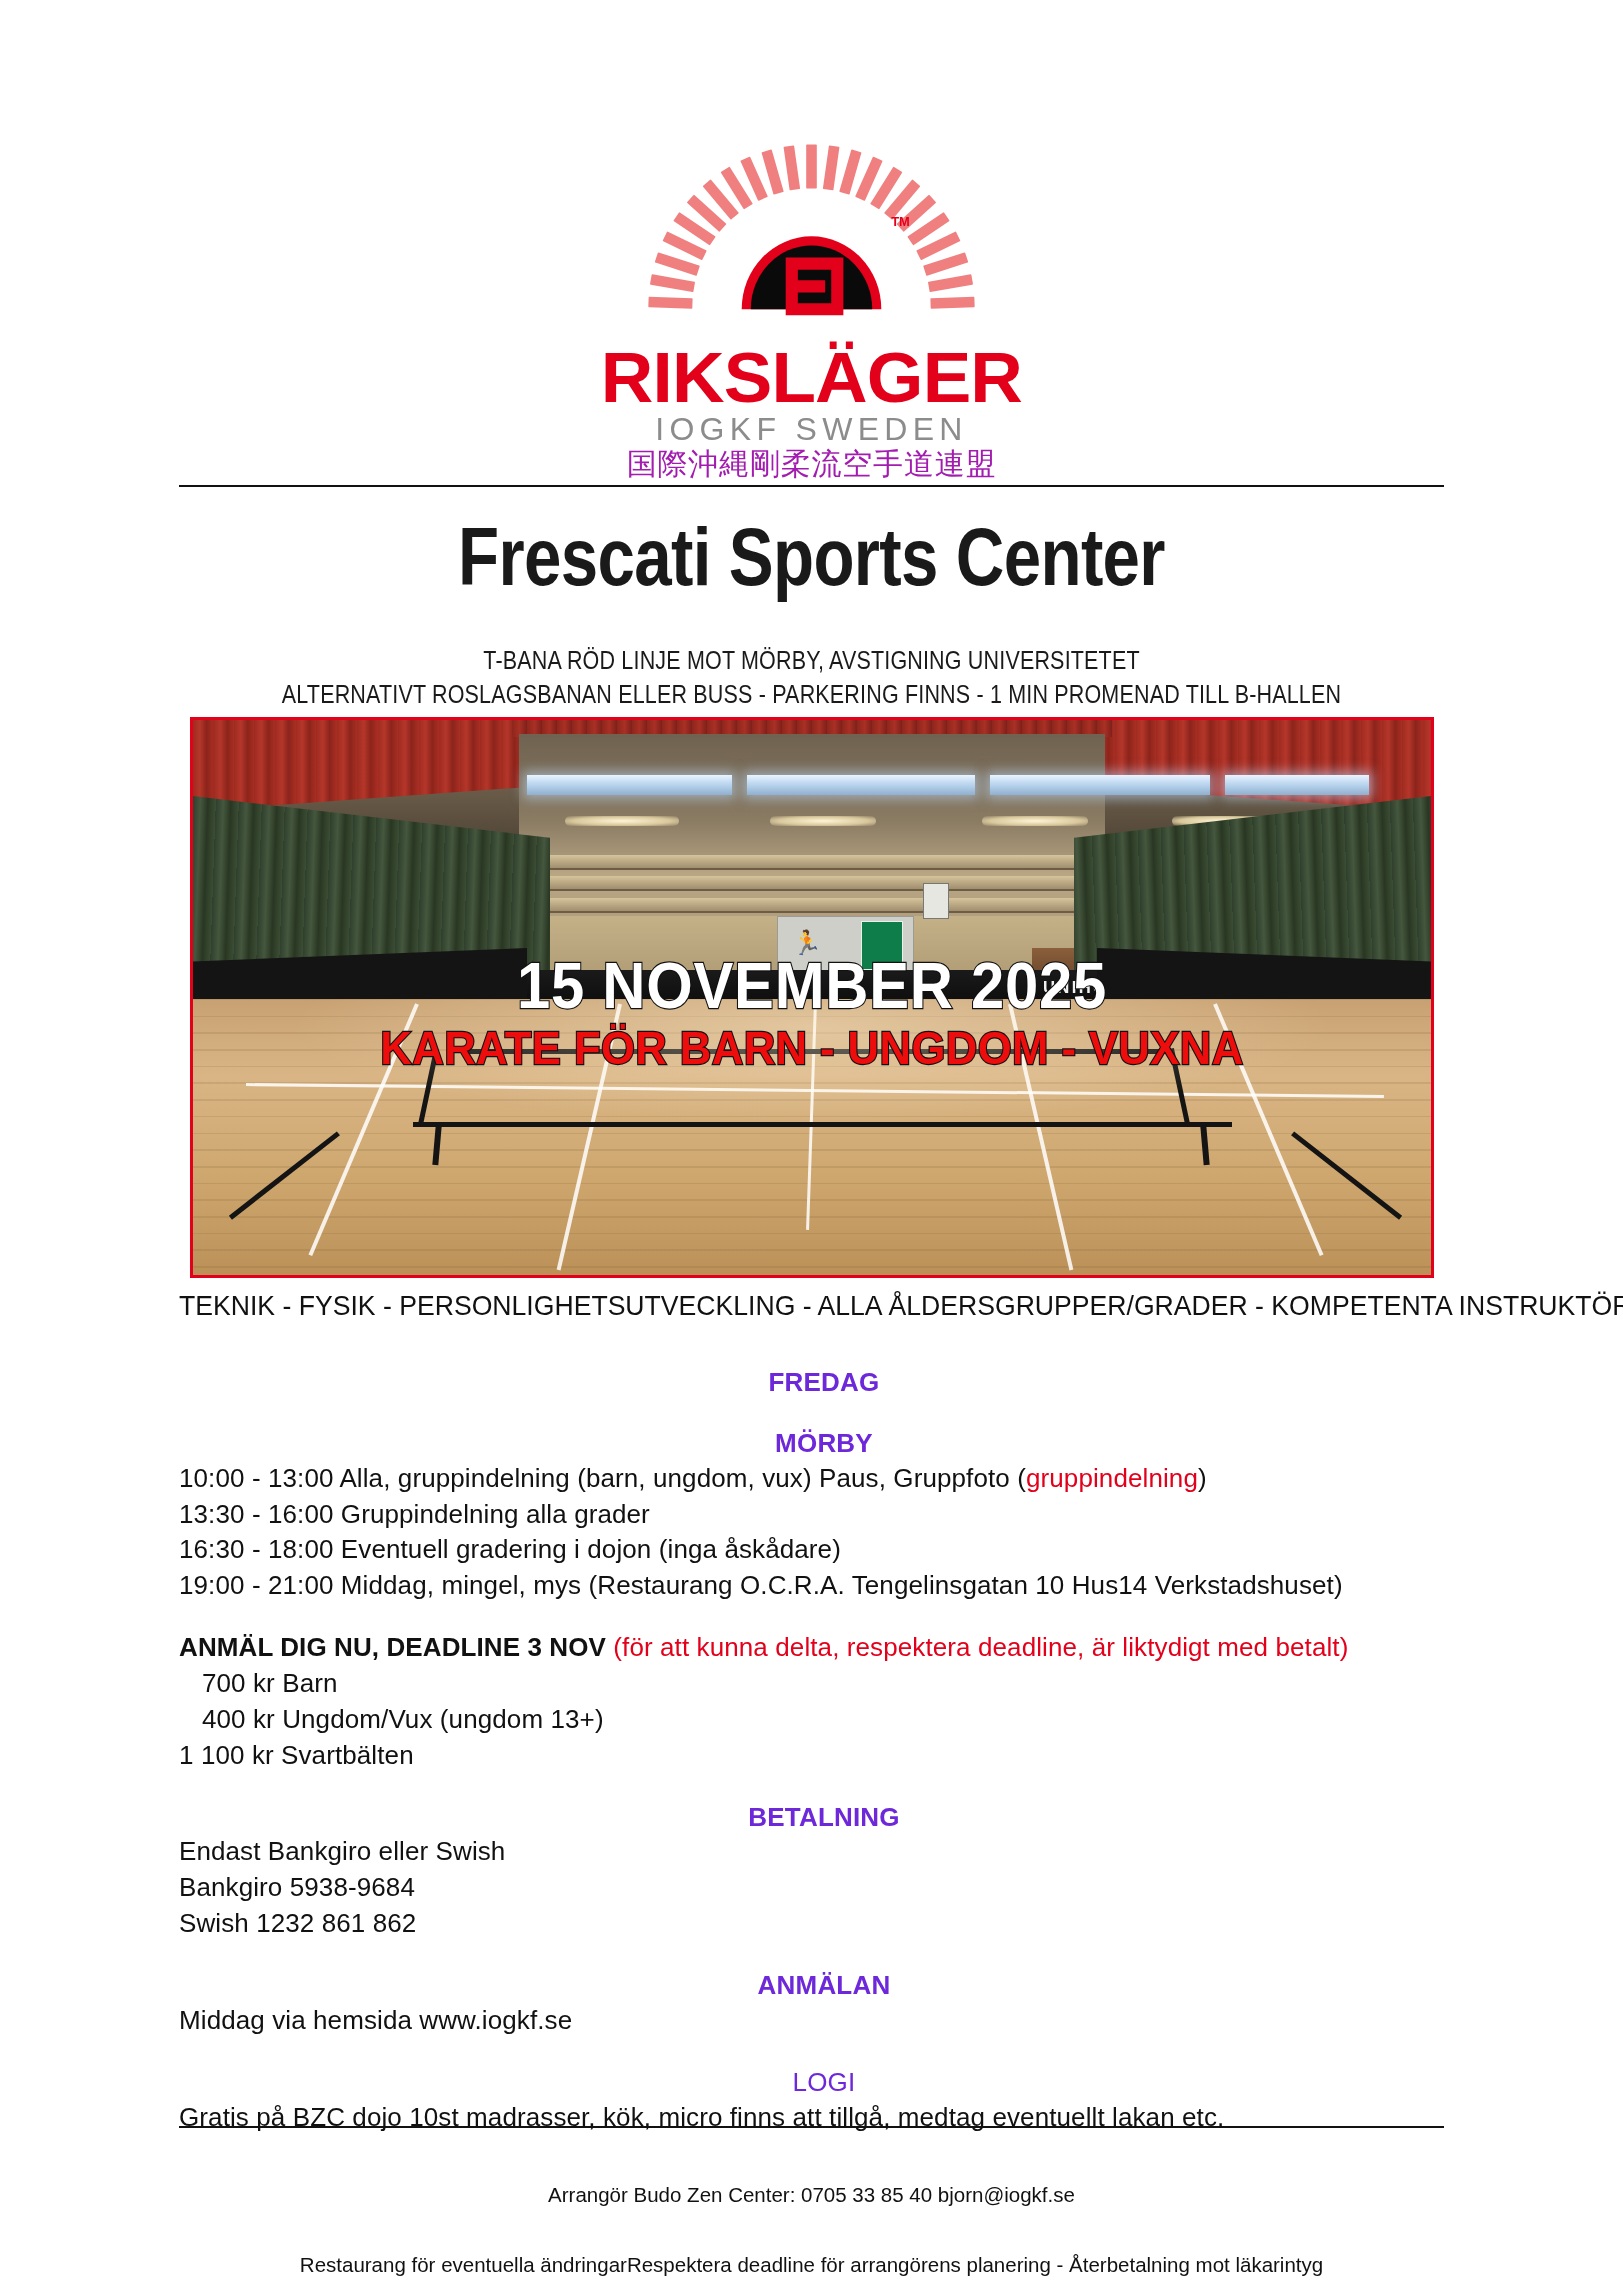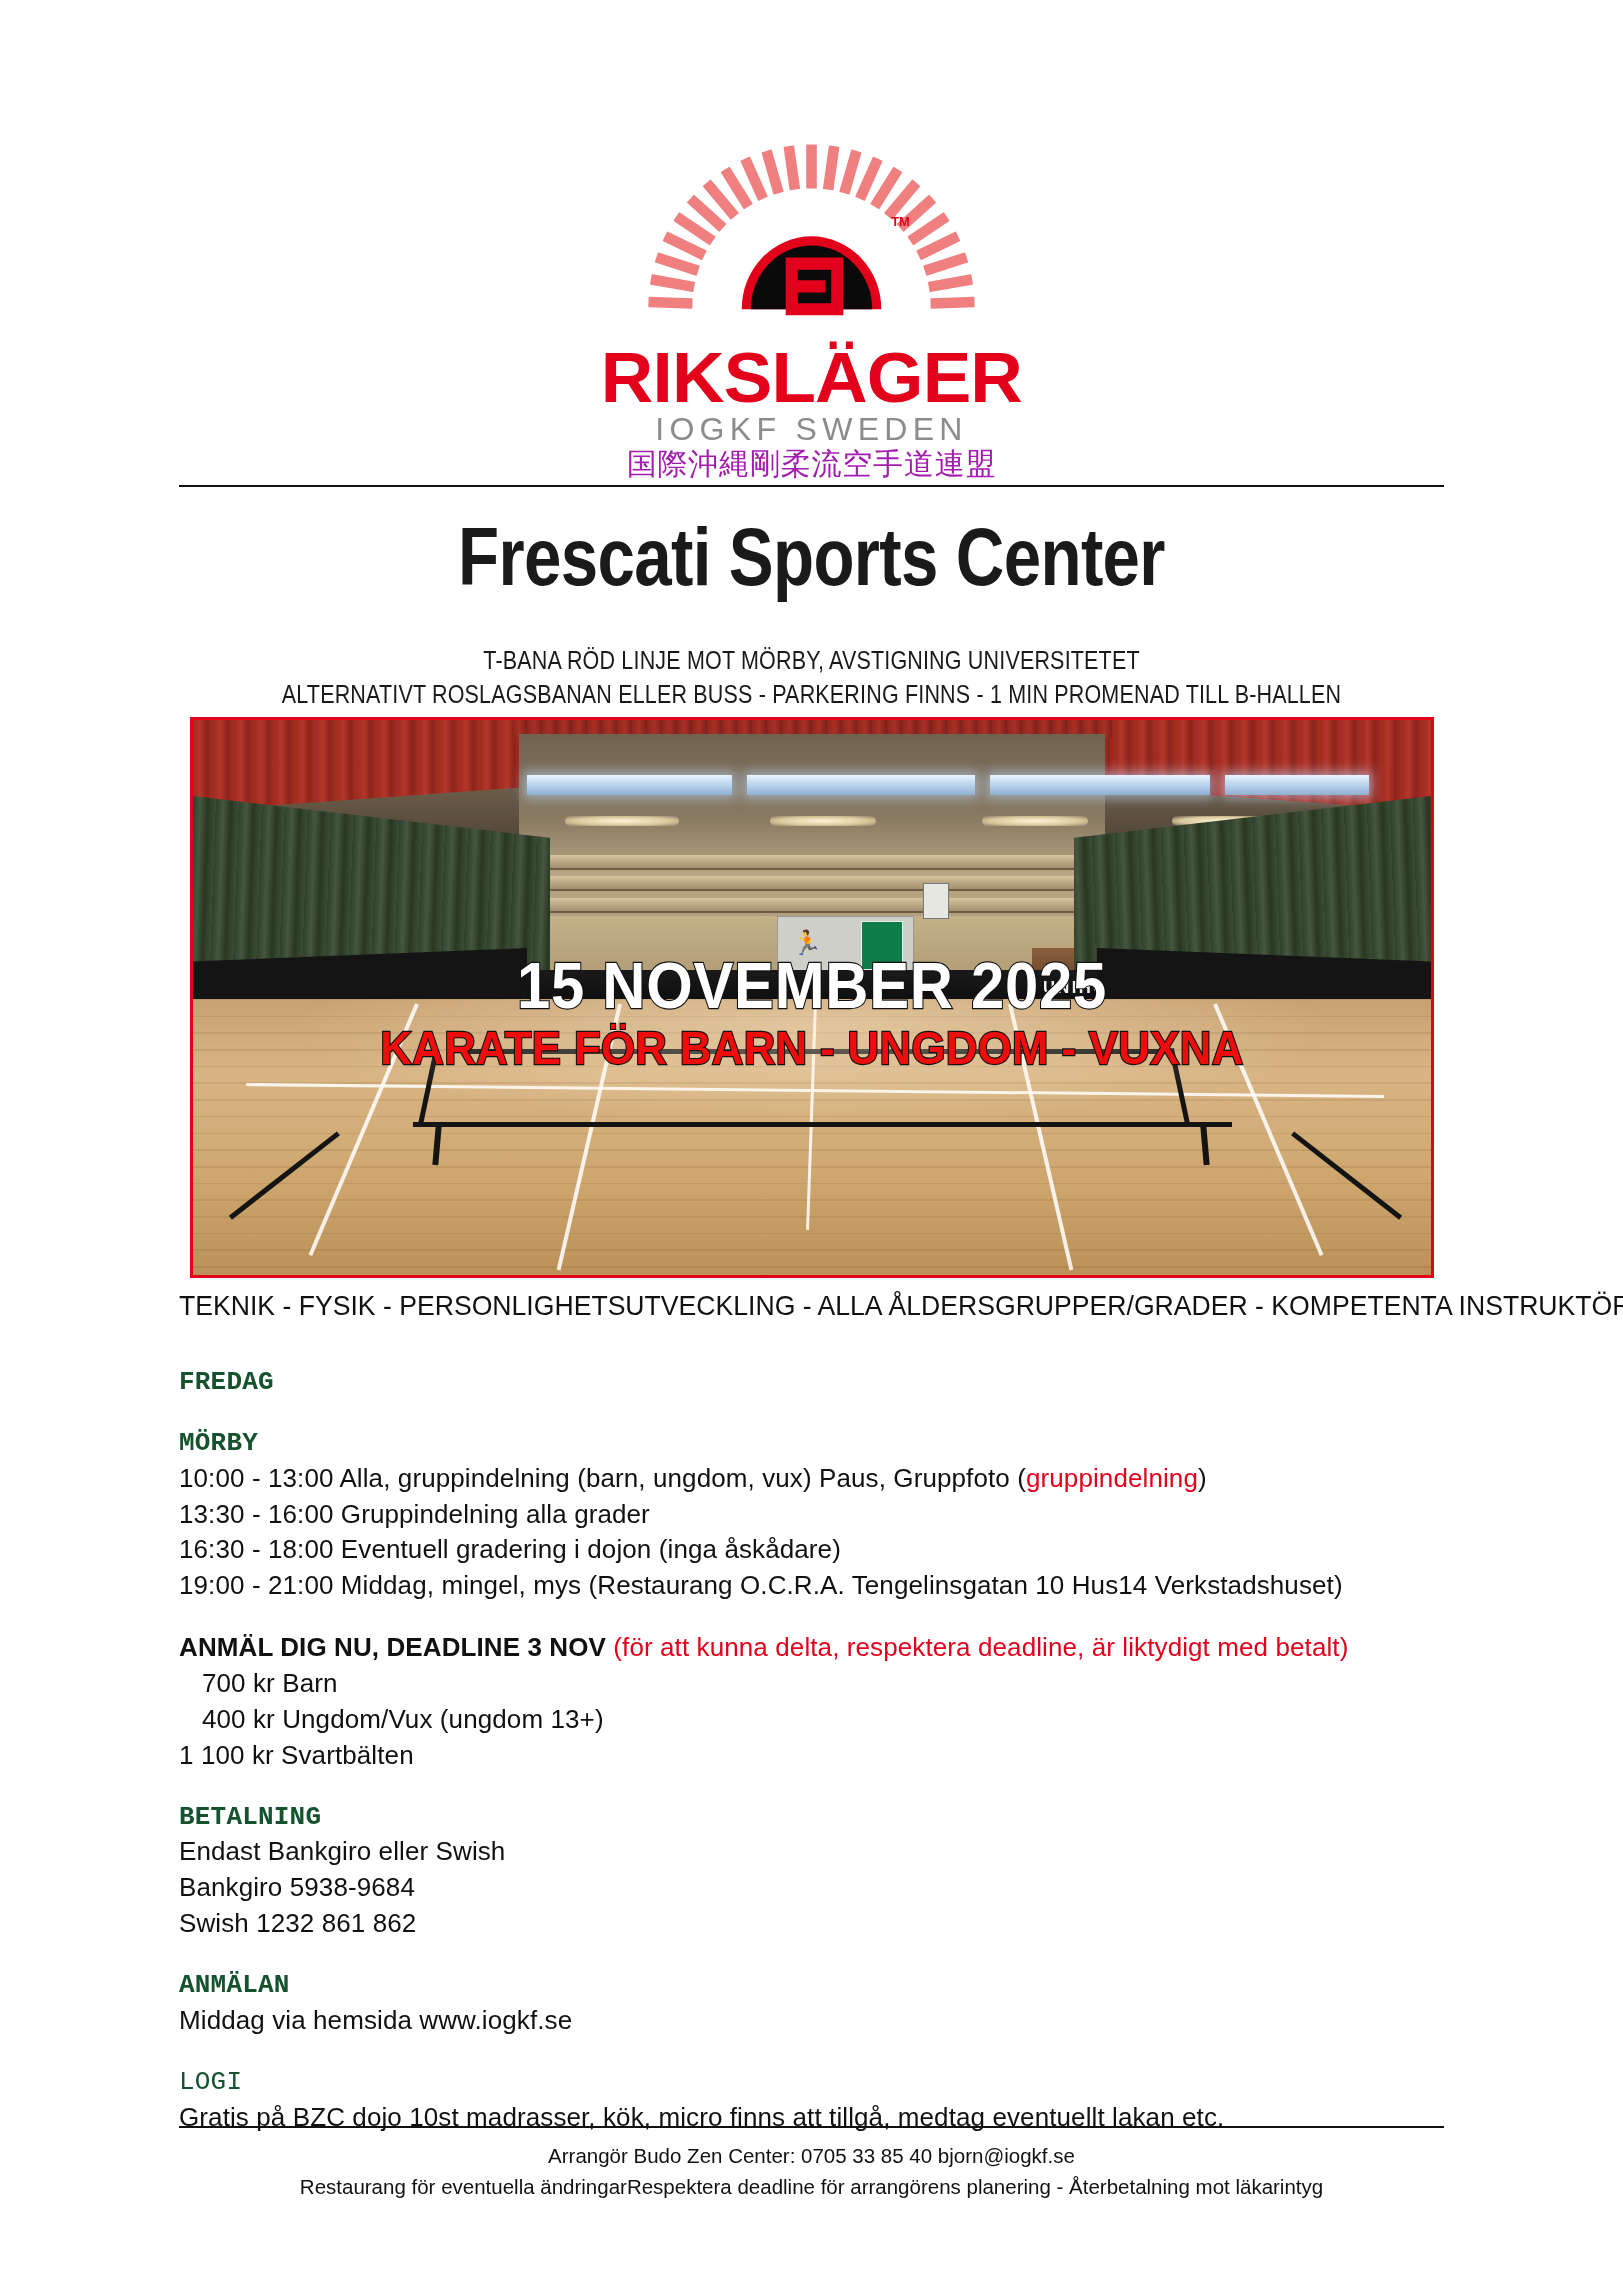--- a/index.html
+++ b/index.html
@@ -200,39 +200,39 @@
     position:absolute; left:179px; top:1290px; width:1282px;
     font-family:"Liberation Sans",sans-serif; font-weight:400; font-size:28px;
     color:#111; white-space:nowrap;
     transform: scaleX(0.95); transform-origin: left top;
   }
 
   
   .body-col { position:absolute; left:179px; top:1365px; width:1290px; }
   .sec { margin-bottom: 26px; }
   .h {
-    font-family:Liberation Mono, monospace; font-weight:700; font-size:26px;
-    color:#14532d; line-height:1.34; letter-spacing:0.2px;
+    font-family:Liberation Sans, sans-serif; font-weight:700; font-size:26px;
+    color:#6d28d9; line-height:1.34; letter-spacing:0.2px;text-align:center;
   }
   .h.reg { font-weight:400; }
   .p {
     font-family:"Liberation Sans",sans-serif; font-weight:400; font-size:26px;
     color:#111; line-height:1.38; letter-spacing:0.1px;
   }
   .p.indent { padding-left:23px; }
   .red { color:#e3001b; }
   .inline-h { font-weight:700; }
 
   
   .footer {
     position:absolute; left:179px; top:2141px; width:1265px; text-align:center;
   }
   .footer .f {
     font-family:"Liberation Sans",sans-serif; font-weight:400; font-size:20.5px;
-    color:#111; line-height:1.5;
+    color:#111; line-height:1.5;margin-top:39px;
   }
 </style>
 </head>
 <body>
 
 <div class="page">
 
   <div class="logo-block">
     <div class="logo-mark">
       <svg viewBox="0 0 460 275" xmlns="http://www.w3.org/2000/svg">

